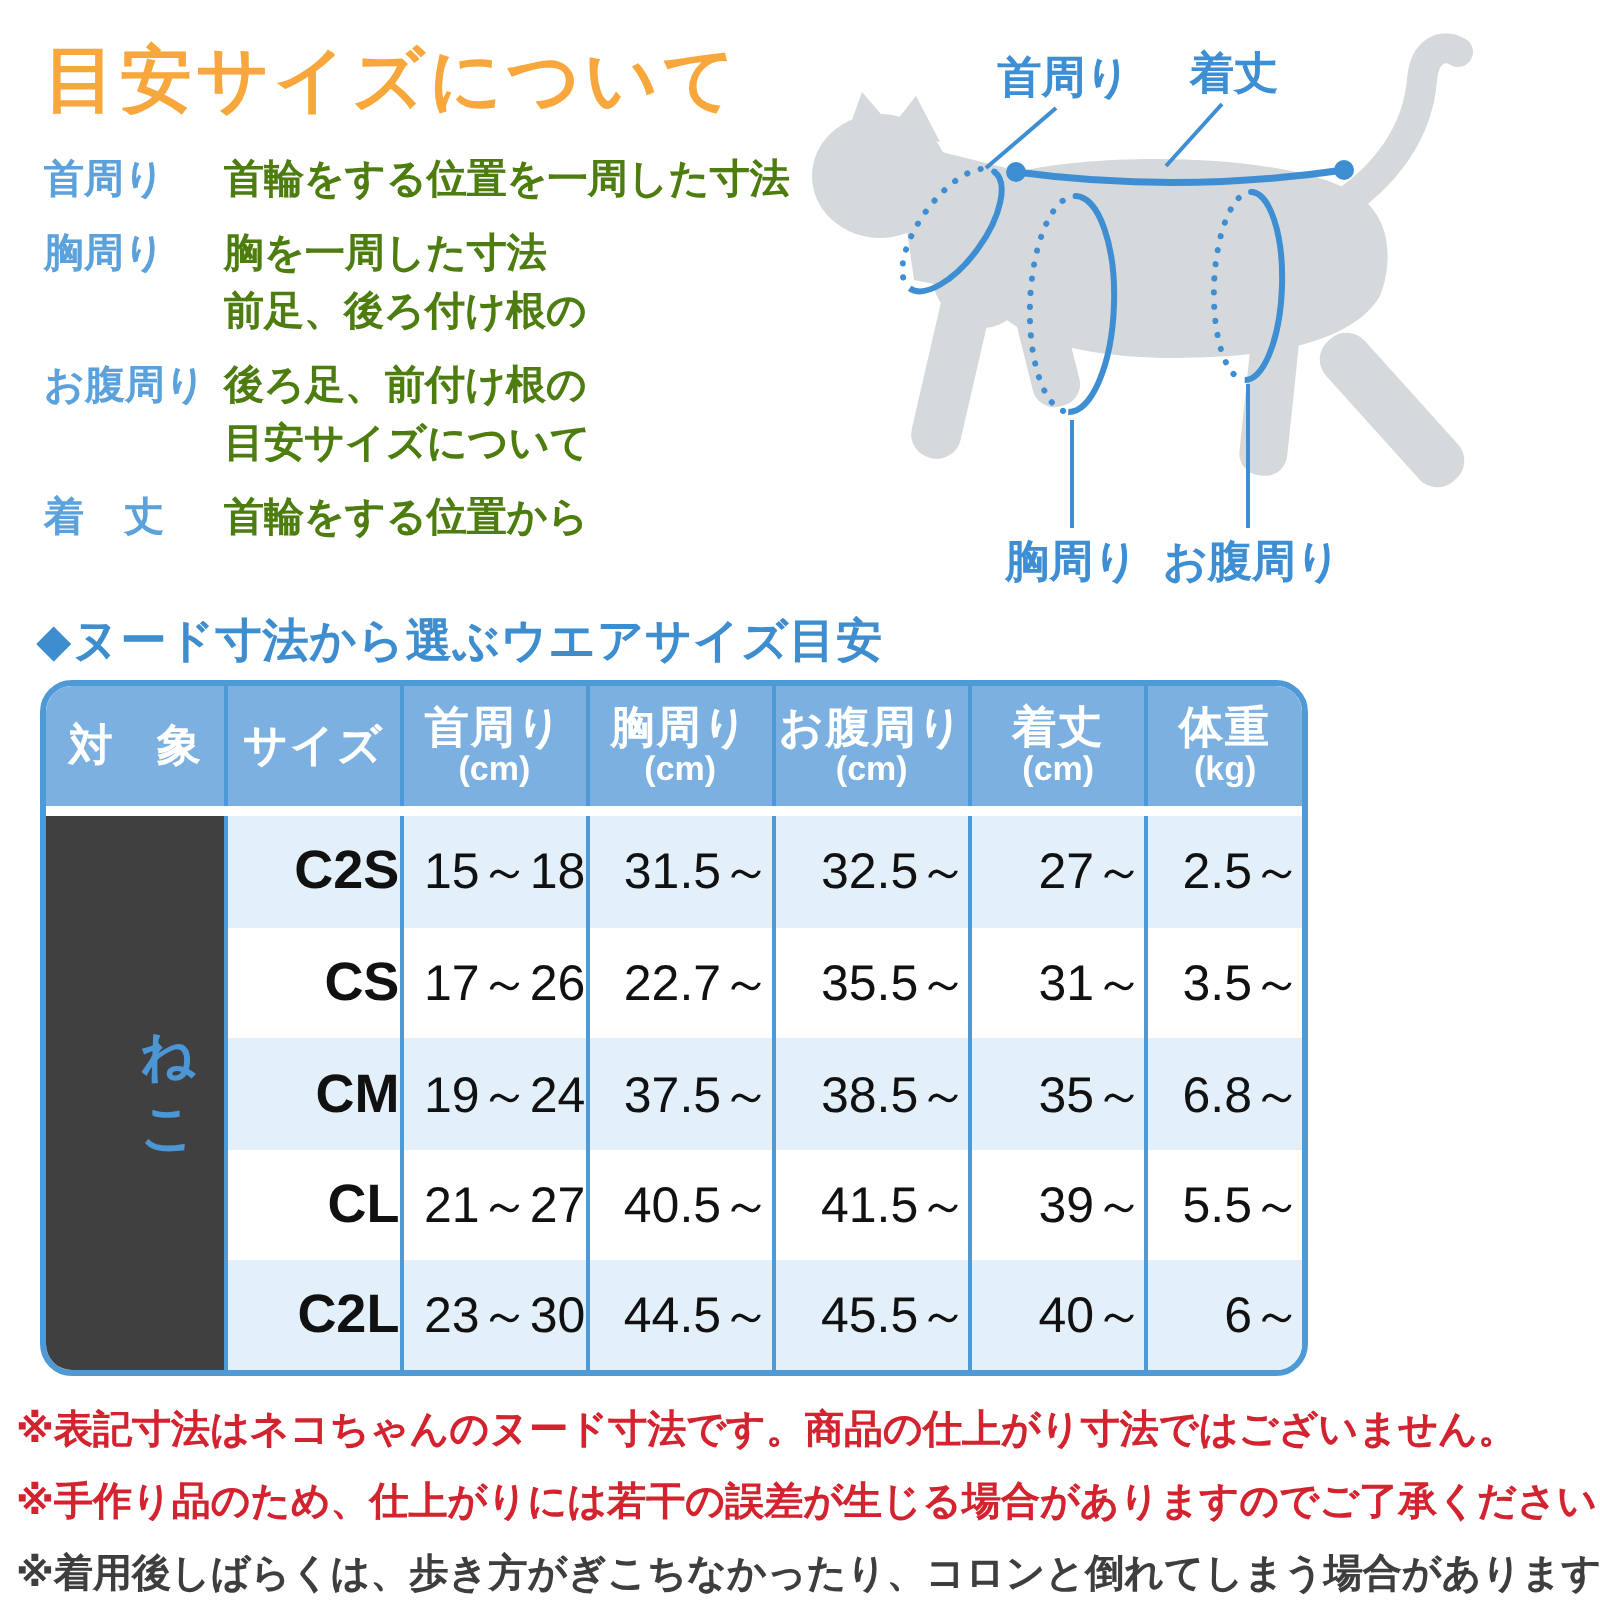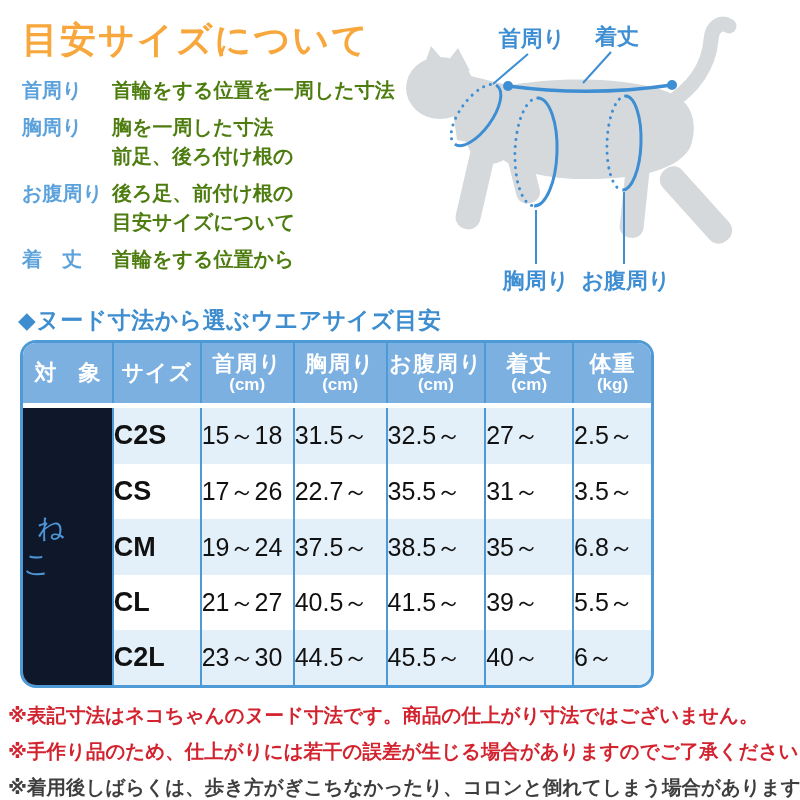--- a/index.html
+++ b/index.html
@@ -31,26 +31,26 @@
   .size-table-wrap { position:absolute; left:20px; top:340px; width:634px; height:348px;
                      border:3px solid #4E9AD7; border-radius:16px; overflow:hidden; background:#fff; }
   table { width:100%; height:100%; border-collapse:collapse; table-layout:fixed; }
   thead th { background:#7BB0E0; color:#fff; border-right:2px solid #4E9AD7;
              border-bottom:5px solid #fff; height:62px; vertical-align:middle;
              text-align:center; font-weight:bold; }
   thead th:last-child { border-right:none; }
   .h1 { font-size:22px; line-height:24px; letter-spacing:1px; }
   .h1.sp { letter-spacing:0; }
   .h2 { font-size:17px; line-height:18px; font-weight:bold; }
-  td { border-right:2px solid #4E9AD7; text-align:left; vertical-align:middle;
+  td { border-right:2px solid #4E9AD7; text-align:right; vertical-align:middle;
        font-size:25px; color:#111; background:#fff; }
   td:last-child { border-right:none; }
   tr.alt td.c { background:#E3F0FA; }
   td.size { font-weight:bold; font-size:27px; }
-  td.target { background:#0f172a; color:#4C96D6; font-size:27px; font-weight:normal;
+  td.target { background:#404040; color:#4C96D6; font-size:27px; font-weight:bold;
               letter-spacing:14px; text-indent:14px; }
 
   
   .notes { position:absolute; left:8px; top:697px; width:792px; }
   .notes p { font-size:19.5px; line-height:36px; font-weight:bold; white-space:nowrap; }
   .note-red { color:#D2232F; }
   .note-gray { color:#3E3E3E; }
 </style>
 </head>
 <body>

